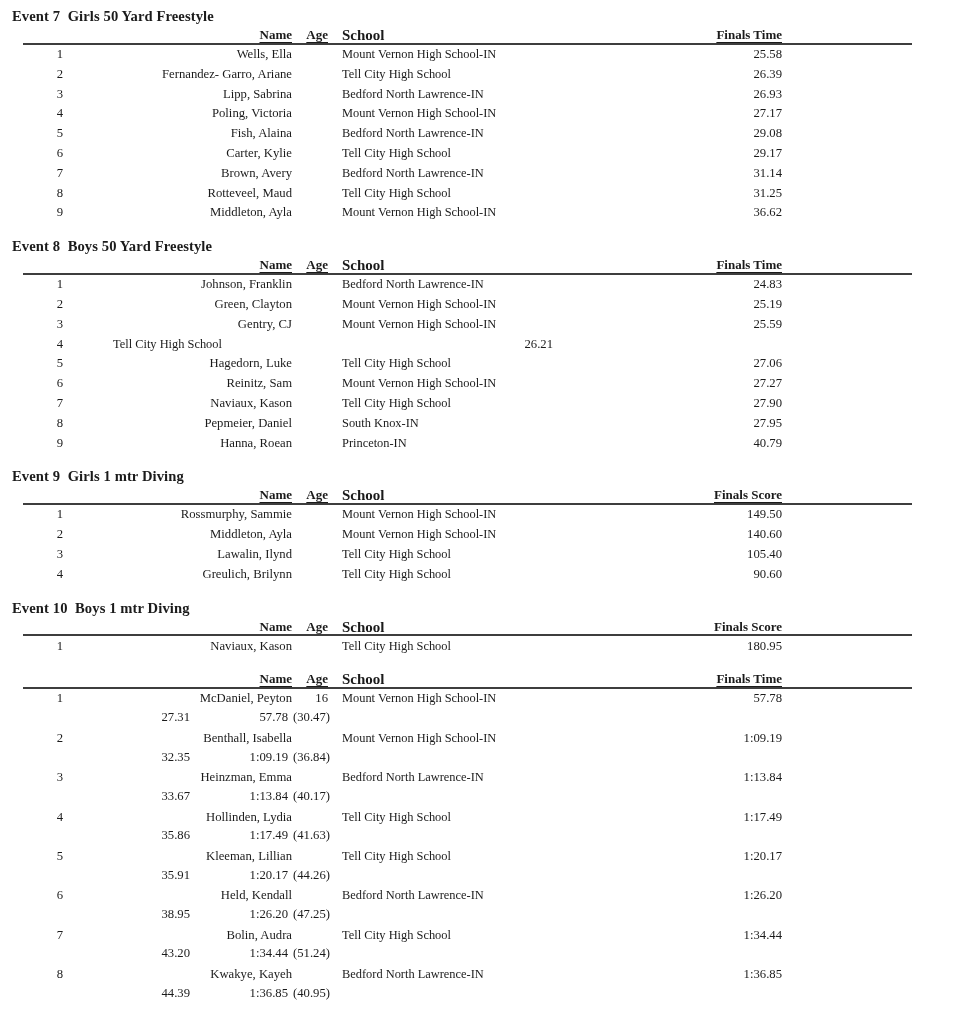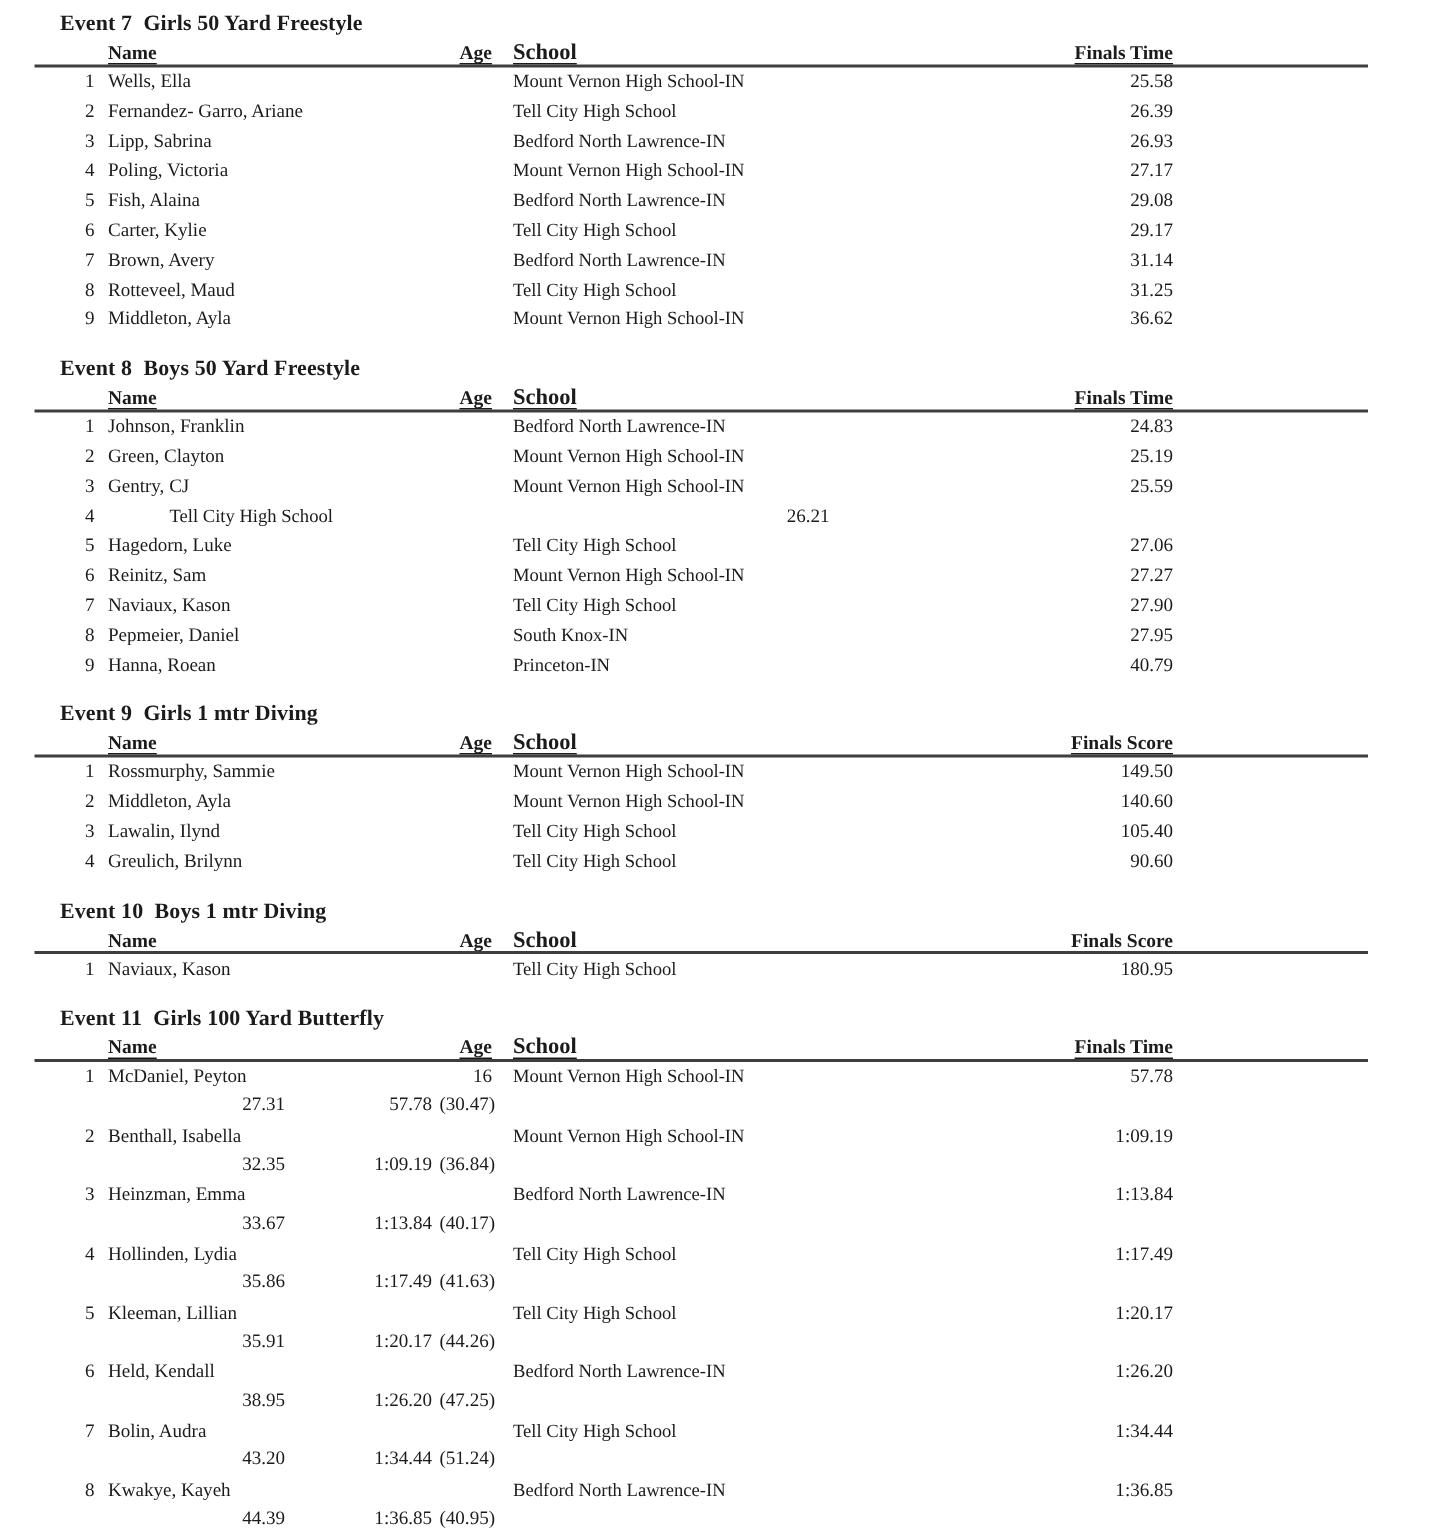--- a/index.html
+++ b/index.html
@@ -9,37 +9,36 @@
     font-family: "Liberation Serif", "DejaVu Serif", serif;
     color: #1b1b1b;
     padding-top: 7px;
     overflow: hidden;
   }
   .event { margin-bottom: 14px; }
   .event-title {
     font-size: 14.6px; font-weight: 700;
     line-height: 19px; padding-left: 12px;
     letter-spacing: 0.1px;
-    margin-left: 28px;
   }
   .hdr {
     display: flex; height: 19px; line-height: 18px;
     font-weight: 700; font-size: 13px;
     position: relative;
   }
   .hdr::after {
     content: ""; position: absolute;
     left: 23px; right: 53px; bottom: 0.5px;
     height: 1.7px; background: #3e3e3e;
   }
   .u { text-decoration: underline; text-decoration-thickness: 1.4px; text-underline-offset: 3px; }
   .row { display: flex; height: 19.8px; line-height: 19.8px; font-size: 12.7px; }
   .row.splits { height: 19.6px; line-height: 16.5px; }
   .c-place  { flex: 0 0 63px;  text-align: right; }
-  .c-name   { flex: 0 0 229px; padding-left: 9px; white-space: nowrap; }
+  .c-name   { flex: 0 0 229px; padding-left: 9px; white-space: nowrap; text-align: right; }
   .c-age    { flex: 0 0 36px;  text-align: right; }
   .c-school { flex: 0 0 314px; padding-left: 14px; white-space: nowrap; font-size: 12.4px; }
   .hdr .c-school { font-size: 15px; }
   .c-result { flex: 0 0 140px; text-align: right; }
   .c-split1  { flex: 0 0 190px; text-align: right; }
   .c-split2  { flex: 0 0 98px;  text-align: right; }
   .c-split2d { flex: 0 0 120px; padding-left: 5px; }
 </style>
 </head>
 <body>
@@ -244,21 +243,20 @@
     <div class="row">
       <span class="c-place">1</span>
       <span class="c-name">Naviaux, Kason</span>
       <span class="c-age"></span>
       <span class="c-school">Tell City High School</span>
       <span class="c-result">180.95</span>
     </div>
   </section>
 
   <section class="event">
-    <h2 class="event-title">Event 11&nbsp; Girls 100 Yard Butterfly</h2>
     <div class="hdr">
       <span class="c-place"></span>
       <span class="c-name u">Name</span>
       <span class="c-age u">Age</span>
       <span class="c-school u">School</span>
       <span class="c-result u">Finals Time</span>
     </div>
     <div class="row">
       <span class="c-place">1</span>
       <span class="c-name">McDaniel, Peyton</span>

